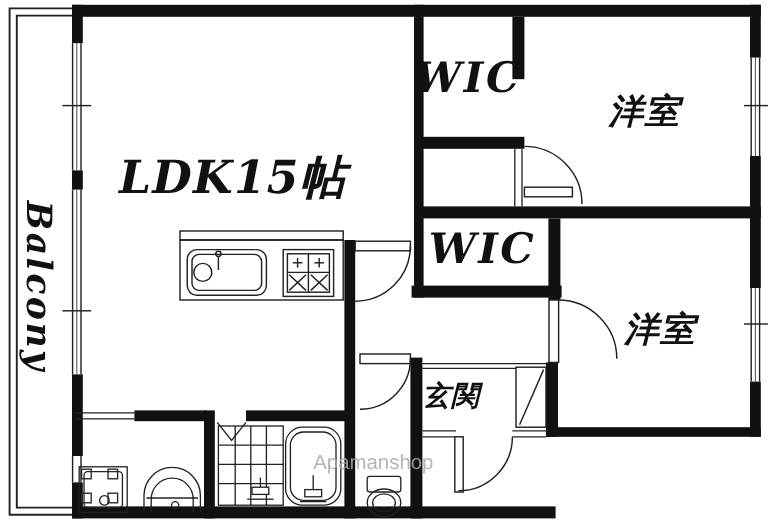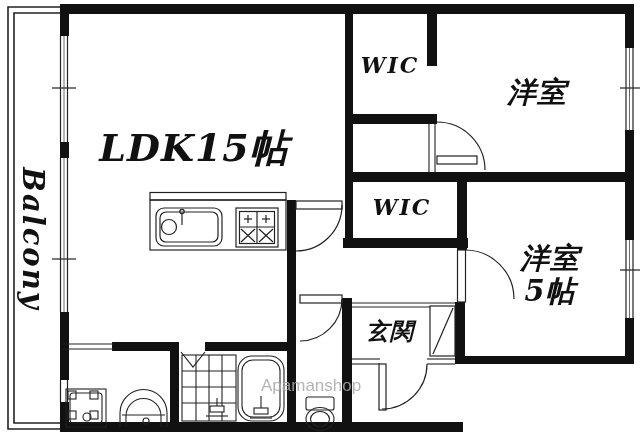--- a/index.html
+++ b/index.html
@@ -22,21 +22,21 @@
     font-family:"DejaVu Serif","Liberation Serif",serif;
     font-style:italic;
     font-weight:bold;
     color:#111;
     white-space:nowrap;
     text-align:center;
     line-height:1.15;
     letter-spacing:1px;
   }
   .lbl-ldk{font-size:38px;}
-  .lbl-wic{font-size:22px;letter-spacing:2px;}
+  .lbl-wic{font-size:35px;letter-spacing:2px;}
   .lbl-room{font-size:29px;text-align:center;}
   .lbl-room .size{display:block;}
   .lbl-genkan{font-size:23px;}
   .lbl-balcony{font-size:29px;transform:translate(-50%,-50%) rotate(90deg);letter-spacing:2px;}
   .watermark{
     position:absolute;
     left:261px;top:376px;
     font-family:"Liberation Sans","DejaVu Sans",sans-serif;
     font-style:normal;font-weight:400;
     font-size:17px;
@@ -260,21 +260,20 @@
   <div class="lbl lbl-wic" style="left:390px;top:66px;">WIC</div>
 
   <div class="lbl lbl-room" style="left:537px;top:93px;">
     <span>洋室</span>
   </div>
 
   <div class="lbl lbl-wic" style="left:402px;top:208px;">WIC</div>
 
   <div class="lbl lbl-room" style="left:550px;top:275px;">
     <span>洋室</span>
-    <span class="size">5帖</span>
   </div>
 
-  <div class="lbl lbl-genkan" style="left:390px;top:331px;">玄関</div>
+  <div class="lbl lbl-genkan" style="left:376px;top:331px;">玄関</div>
 
   <div class="lbl lbl-balcony" style="left:32px;top:239px;">Balcony</div>
 
   <div class="watermark">Apamanshop</div>
 </div>
 
 </body></html>

